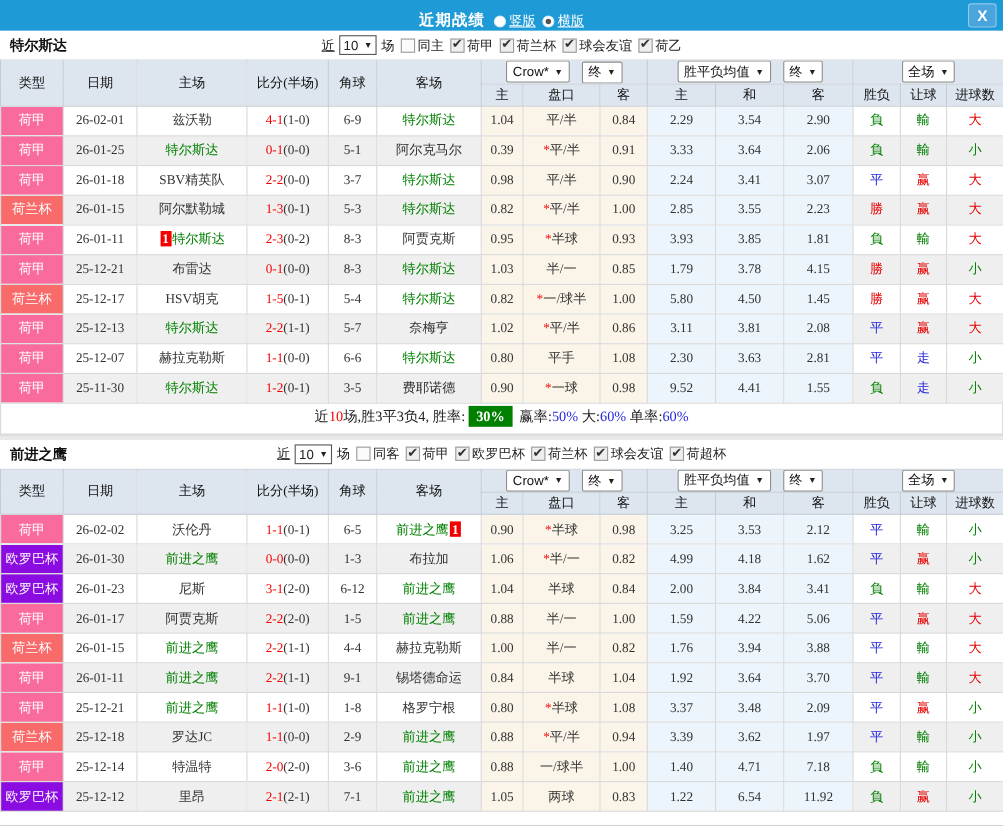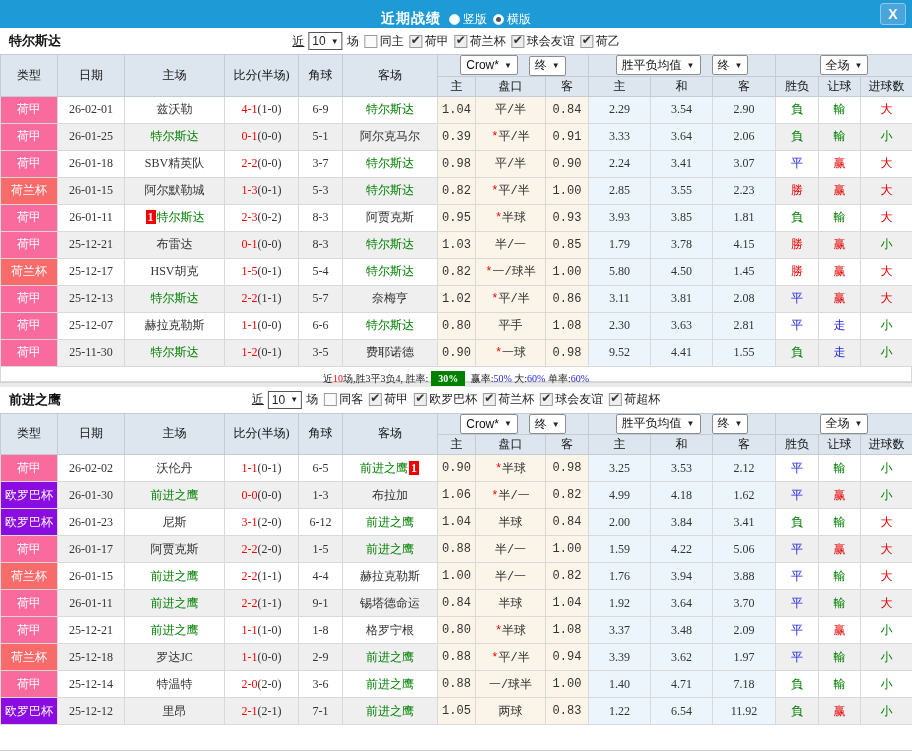--- a/index.html
+++ b/index.html
@@ -9,21 +9,21 @@
 
   
   .titlebar { height:28px; background:#1e9bd7; display:flex; align-items:flex-end;
               justify-content:center; position:relative; }
   .titlebar .title { color:#fff; font-weight:bold; font-size:14px; letter-spacing:1px; }
   .radio-group { display:flex; align-items:center; margin-left:2px; }
   .radio { width:11px; height:11px; border-radius:50%; background:#fff; display:inline-block;
            margin:0 3px 0 6px; position:relative; border:1px solid #d8eefb; }
   .radio.sel::after { content:""; position:absolute; left:2px; top:2px; width:5px; height:5px;
                       border-radius:50%; background:#555; }
-  .radio-label { color:#fff; font-size:12px; }
+  .radio-label { color:#fff; font-size:12px;text-decoration:underline; }
   .close-btn { position:absolute; right:6px; top:3px; width:26px; height:22px; background:#4ba5dd;
                border:1px solid #8fc8ec; border-radius:3px; color:#fff; font-weight:bold;
                font-size:14px; line-height:20px; text-align:center; cursor:pointer;
                font-family:"Liberation Sans","DejaVu Sans",sans-serif; }
 
   
   .sec-header { height:26px; display:flex; align-items:center; position:relative; background:#fff; }
   .team-title { font-weight:bold; font-size:13px; color:#111; padding-left:9px; }
   .filters { position:absolute; left:50%; transform:translateX(-50%); white-space:nowrap;
              display:flex; align-items:center; font-size:12px; color:#222; }
@@ -44,37 +44,37 @@
           font-size:12px; }
   th { background:#dde6ef; border:1px solid #c3ccd4; font-weight:normal; color:#111;
        height:20px; text-align:center; vertical-align:middle; overflow:hidden; }
   td { border:1px solid #d9d9d9; height:27px; text-align:center; vertical-align:middle;
        overflow:hidden; white-space:nowrap; }
   tbody tr:nth-child(even) td { background:#efefef; }
   tbody tr:nth-child(odd)  td { background:#ffffff; }
   td.lg-pink   { background:#fa6b9d !important; color:#fff; }
   td.lg-coral  { background:#f96a6a !important; color:#fff; }
   td.lg-purple { background:#8a0ce1 !important; color:#fff; }
-  td.cream { background:#fbf4e8 !important;font-family:Liberation Mono, monospace; }
+  td.cream { background:#fbf4e8 !important; }
   td.lblue { background:#ebf5fb !important; }
   .team-green { color:#008000; }
   .score-main { color:#f50000; }
   .score-half { color:#333; }
   .star { color:#f50000; }
   .badge1 { background:#f40000; color:#fff; font-weight:bold; padding:0 2px; margin:0 1px; }
   .res-r { color:#e60000; } .res-g { color:#008000; } .res-b { color:#2424dd; }
 
   .dd { display:inline-flex; align-items:center; background:#fff; border:1px solid #8e8e8e;
         border-radius:2px; height:20px; padding:0 5px; margin:0 4px; cursor:pointer;
         font-family:"Liberation Sans","DejaVu Sans",sans-serif; font-size:12px; color:#111; }
   .dd::after { content:"\25BC"; font-size:8px; margin-left:5px; color:#222; }
 
   
-  .summary { height:15px; line-height:24px; text-align:center; border:1px solid #d9d9d9;
-             border-top:none; font-size:10px; color:#222; }
+  .summary { height:28px; line-height:24px; text-align:center; border:1px solid #d9d9d9;
+             border-top:none; font-size:13px; color:#222; }
   .summary .red { color:#f50000; }
   .summary .badge-green { background:#008000; color:#fff; font-weight:bold; padding:2px 7px;
                           margin:0 3px; }
   .summary .blue { color:#2424dd; }
   .sep { height:5px; background:#e9e9e9; border-top:1px solid #d5d5d5; }
 </style>
 </head>
 <body>
 
 <div class="window">

